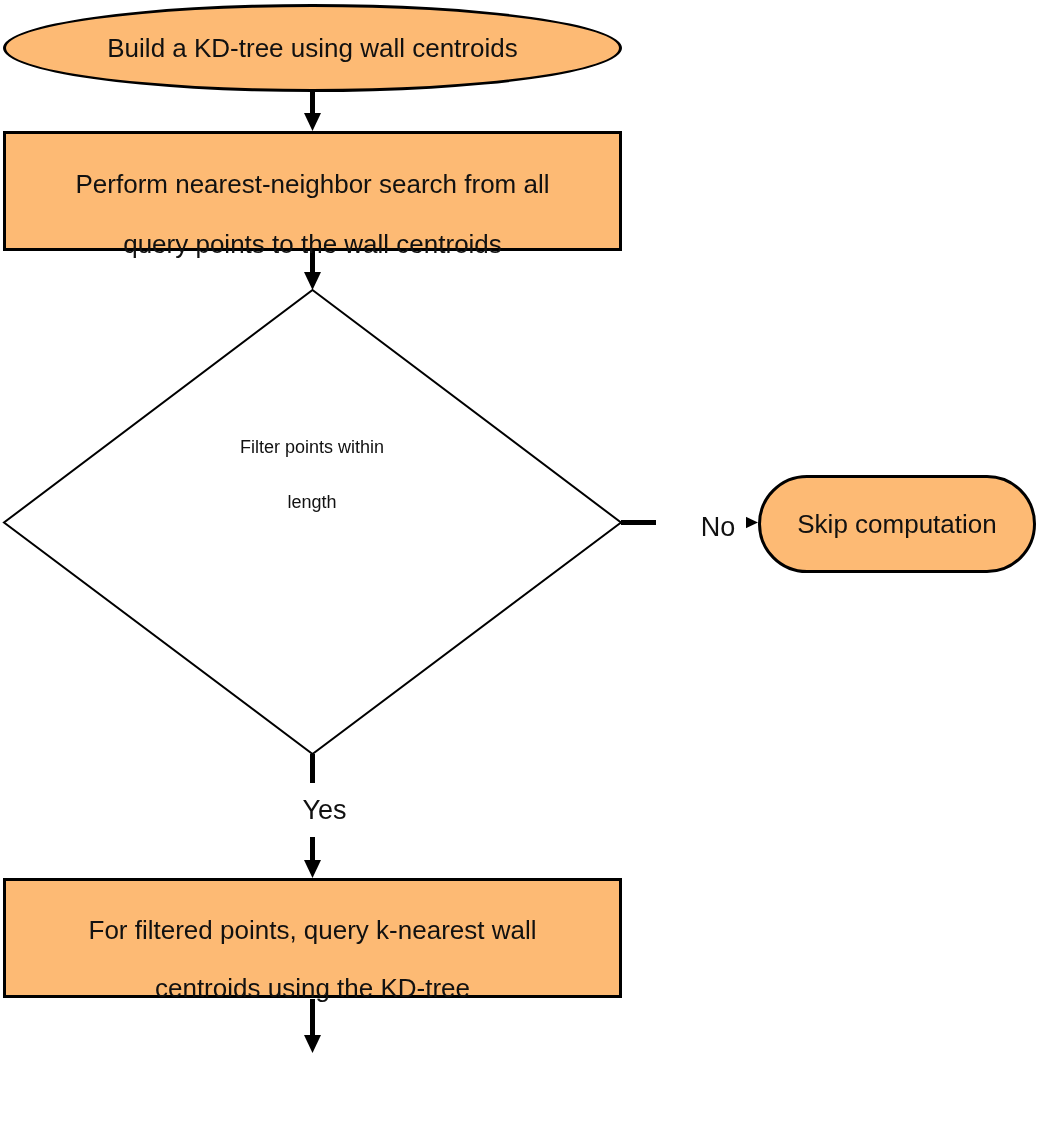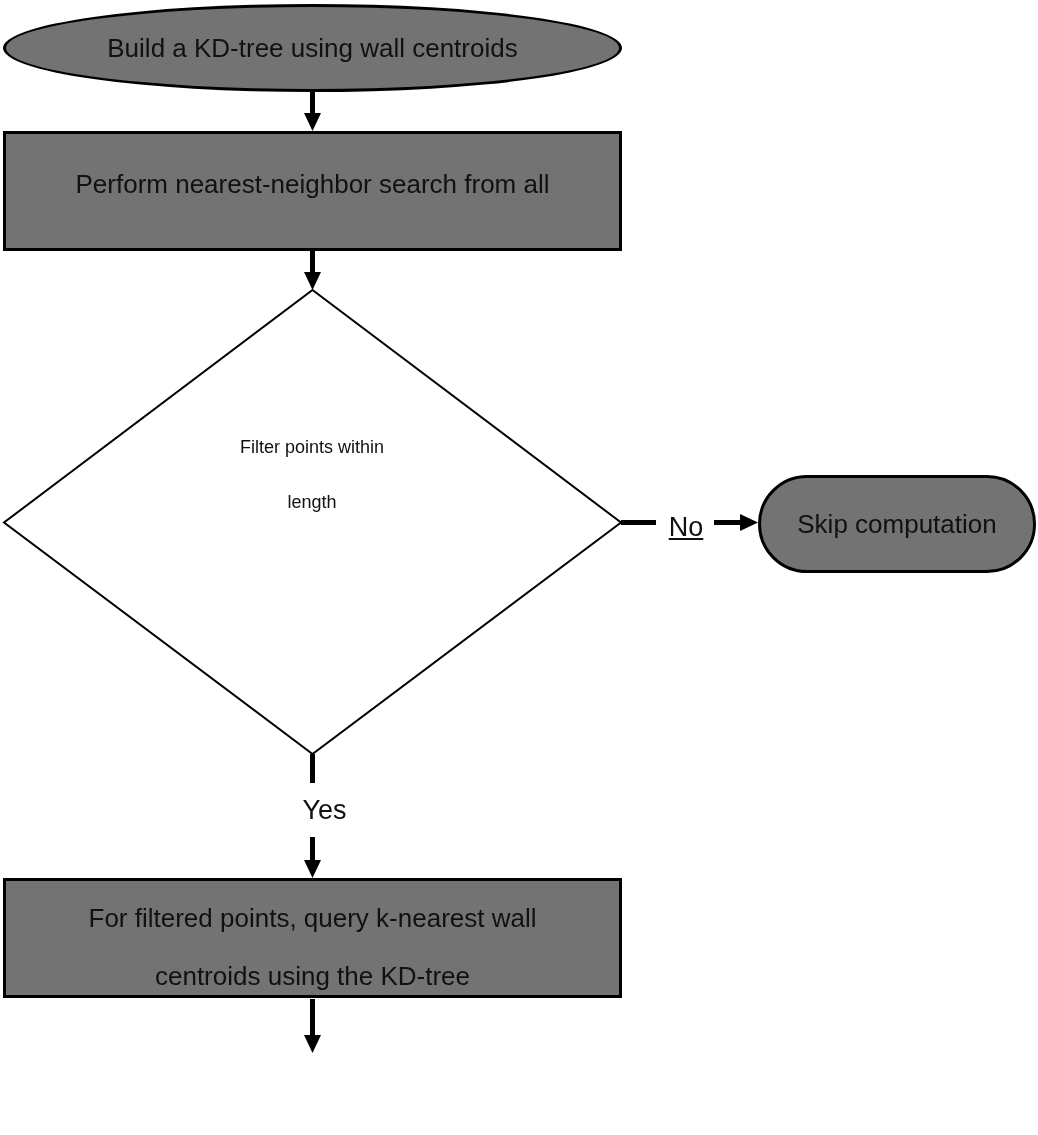--- a/index.html
+++ b/index.html
@@ -20,21 +20,21 @@
     position: absolute;
     left: 0;
     top: 0;
     width: 1038px;
     height: 1135px;
   }
   .node {
     position: absolute;
     box-sizing: border-box;
     border: 3px solid #000000;
-    background: #737373;
+    background: #fdba74;
     display: flex;
     align-items: center;
     justify-content: center;
     text-align: center;
     font-size: 26px;
     line-height: 1.25;
   }
   .terminator {
     border-radius: 50%;
   }
@@ -55,30 +55,30 @@
   .decision-text {
     position: absolute;
     left: 112px;
     top: 420px;
     width: 400px;
     font-size: 18px;
     text-align: center;
   }
   .decision-text .line { line-height: 55px; }
   .node-skip         { left: 758px; top: 475px;  width: 278px; height: 98px; }
-  .node-knn-query    { left: 3px;   top: 878px;  width: 619px; height: 120px; padding-top: 8px; }
+  .node-knn-query    { left: 3px;   top: 878px;  width: 619px; height: 120px; padding-top: 20px; }
   .node-knn-query .line { line-height: 58px; }
   .node-end          { left: 2px;   top: 1053px; width: 623px; height: 80px; }
   .edge-label {
     position: absolute;
     font-size: 27px;
     text-align: center;
     background: #ffffff;
   }
-  .label-no  { left: 658px; top: 500px; width: 56px; line-height: 54px; text-decoration: underline; }
+  .label-no  { left: 690px; top: 500px; width: 56px; line-height: 54px; }
   .label-yes { left: 292px; top: 783px; width: 65px; line-height: 54px; text-align: center; }
 </style>
 </head>
 <body>
 
 <div class="canvas">
 
   <svg class="connector-layer" viewBox="0 0 1038 1135" xmlns="http://www.w3.org/2000/svg">
 
     <polygon points="312.5,290 621,522.5 312.5,754 4,522.5" fill="#ffffff" stroke="#000000" stroke-width="2"></polygon>
@@ -100,20 +100,21 @@
     <line x1="312.5" y1="999" x2="312.5" y2="1036" stroke="#000000" stroke-width="5"></line>
     <polygon points="304,1035 321,1035 312.5,1053" fill="#000000"></polygon>
   </svg>
 
   <div class="node terminator node-start">
     <span>Build a KD-tree using wall centroids</span>
   </div>
 
   <div class="node process node-nn-search">
     <span class="line">Perform nearest-neighbor search from all</span>
+    <span class="line">query points to the wall centroids</span>
   </div>
 
   <div class="decision-text">
     <span class="line">Filter points within</span>
     <span class="line">length</span>
   </div>
 
   <div class="edge-label label-no">No</div>
 
   <div class="node stadium node-skip">

